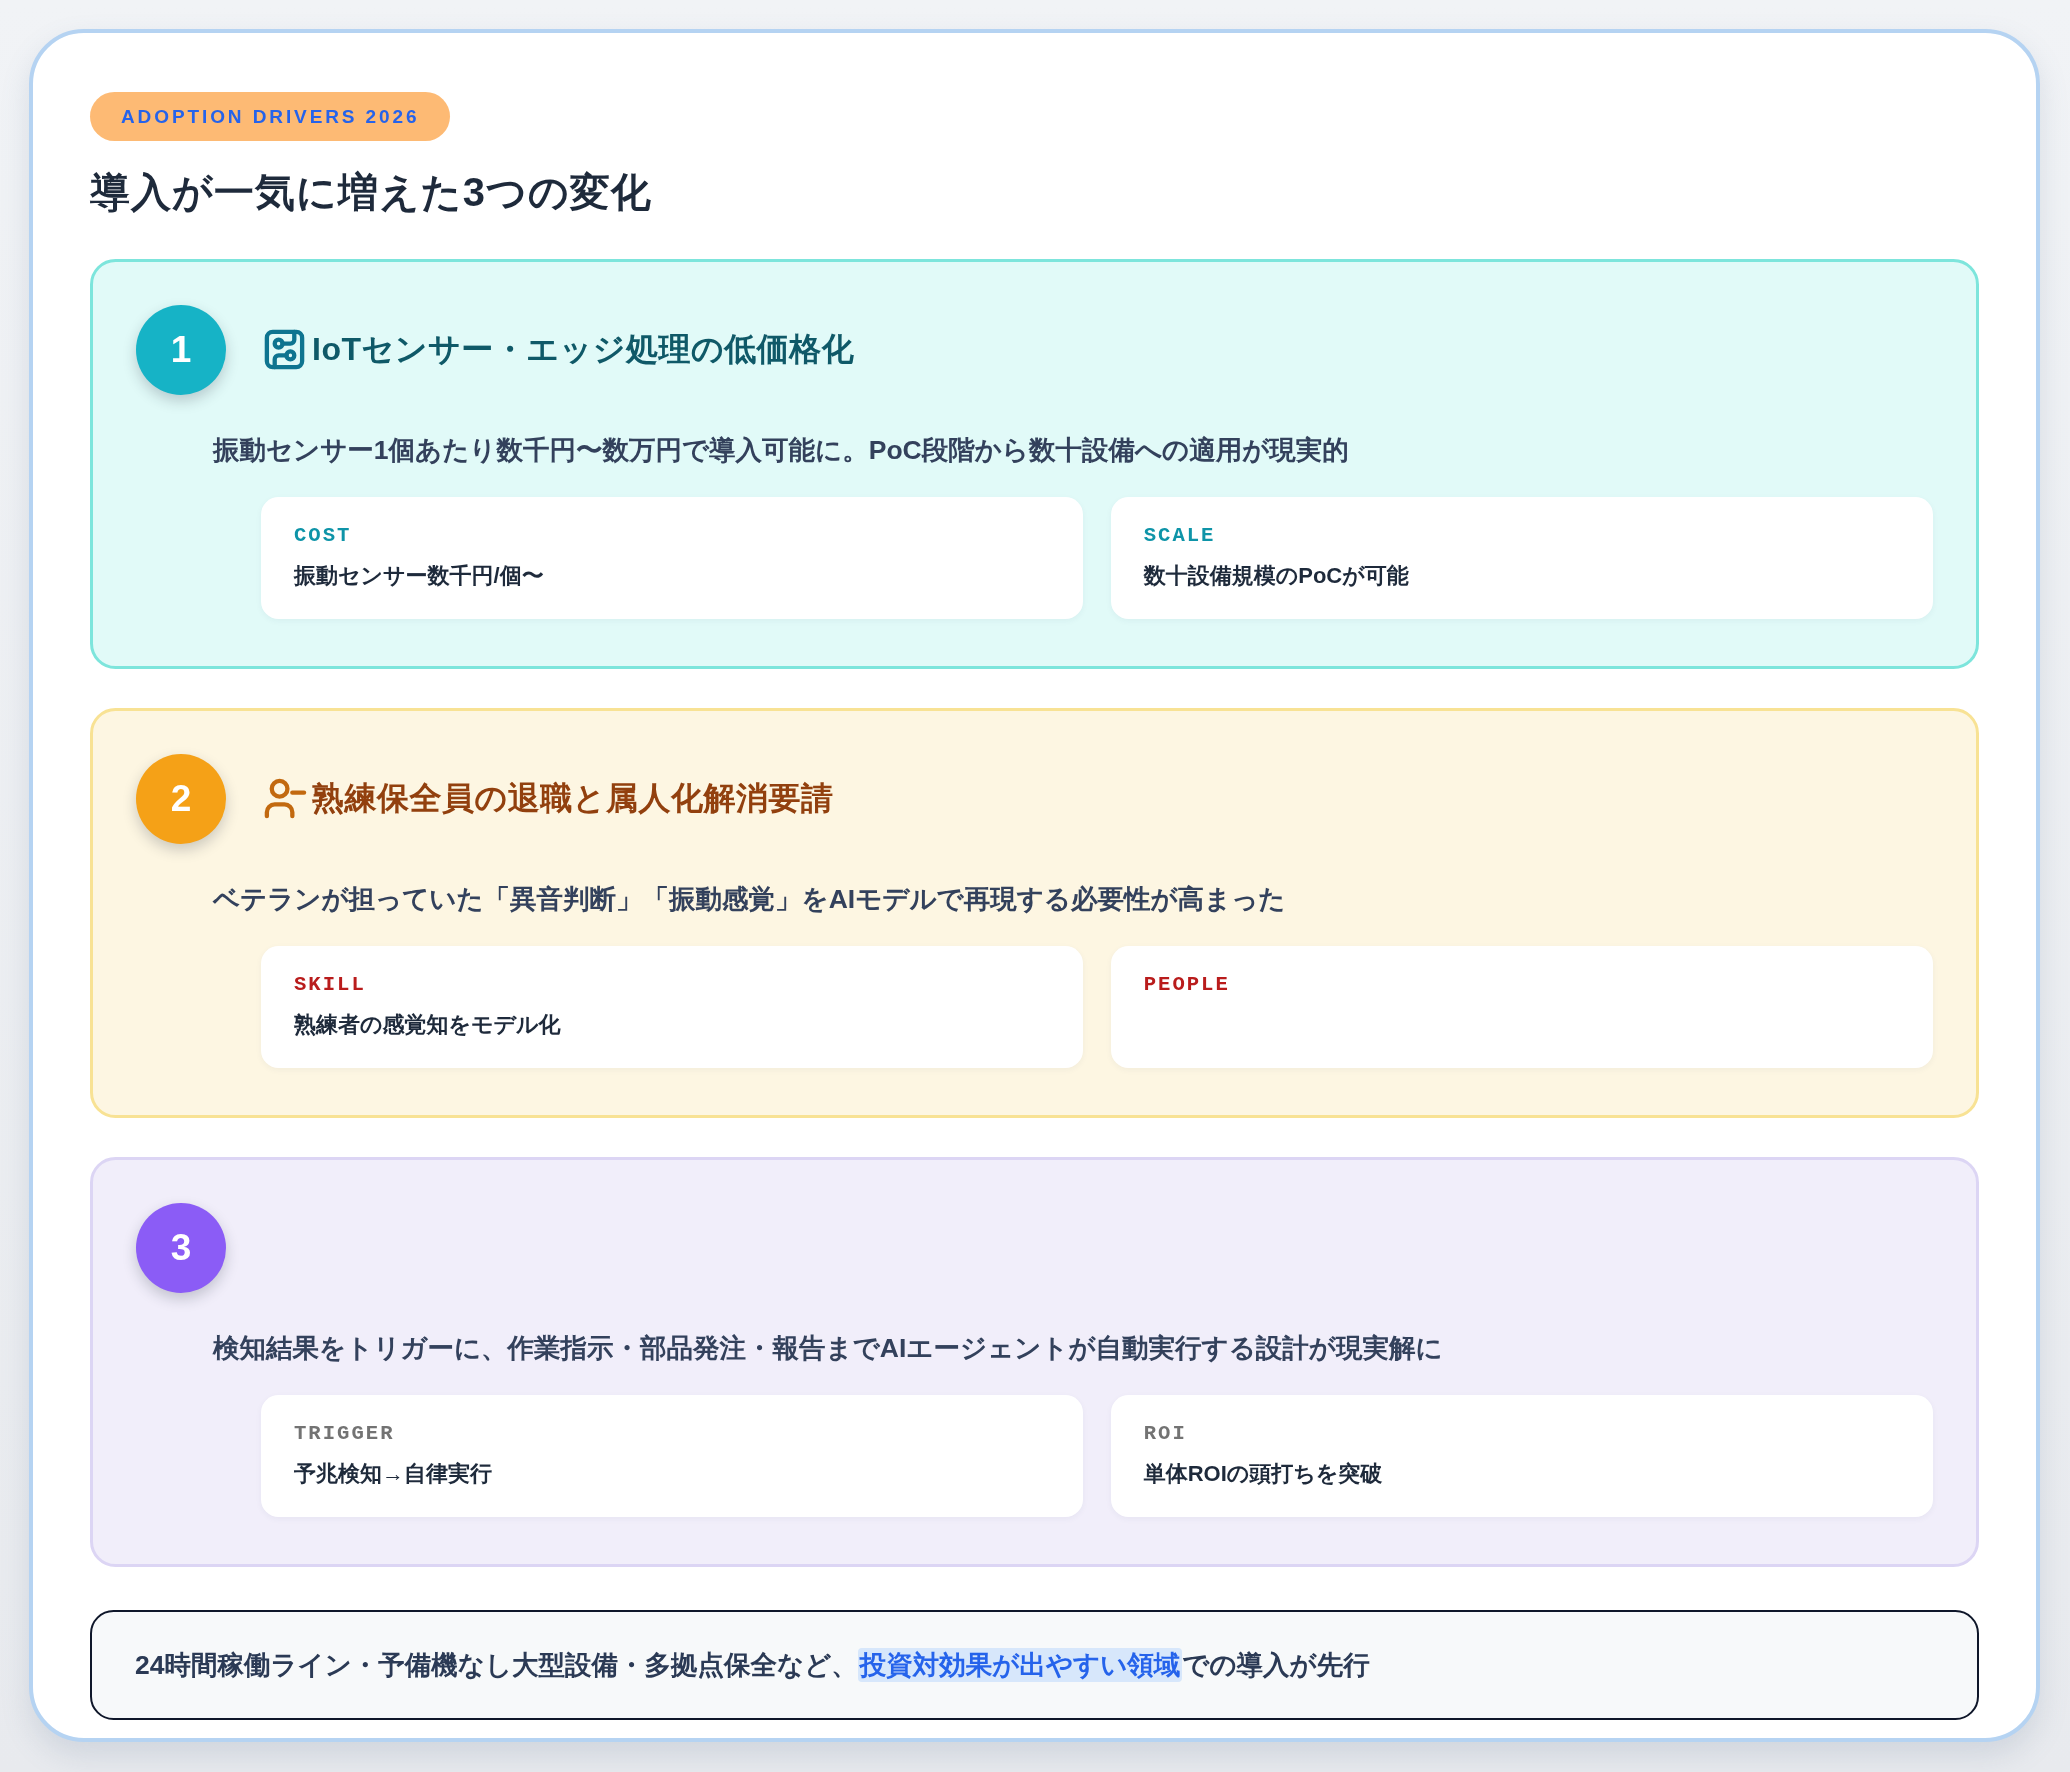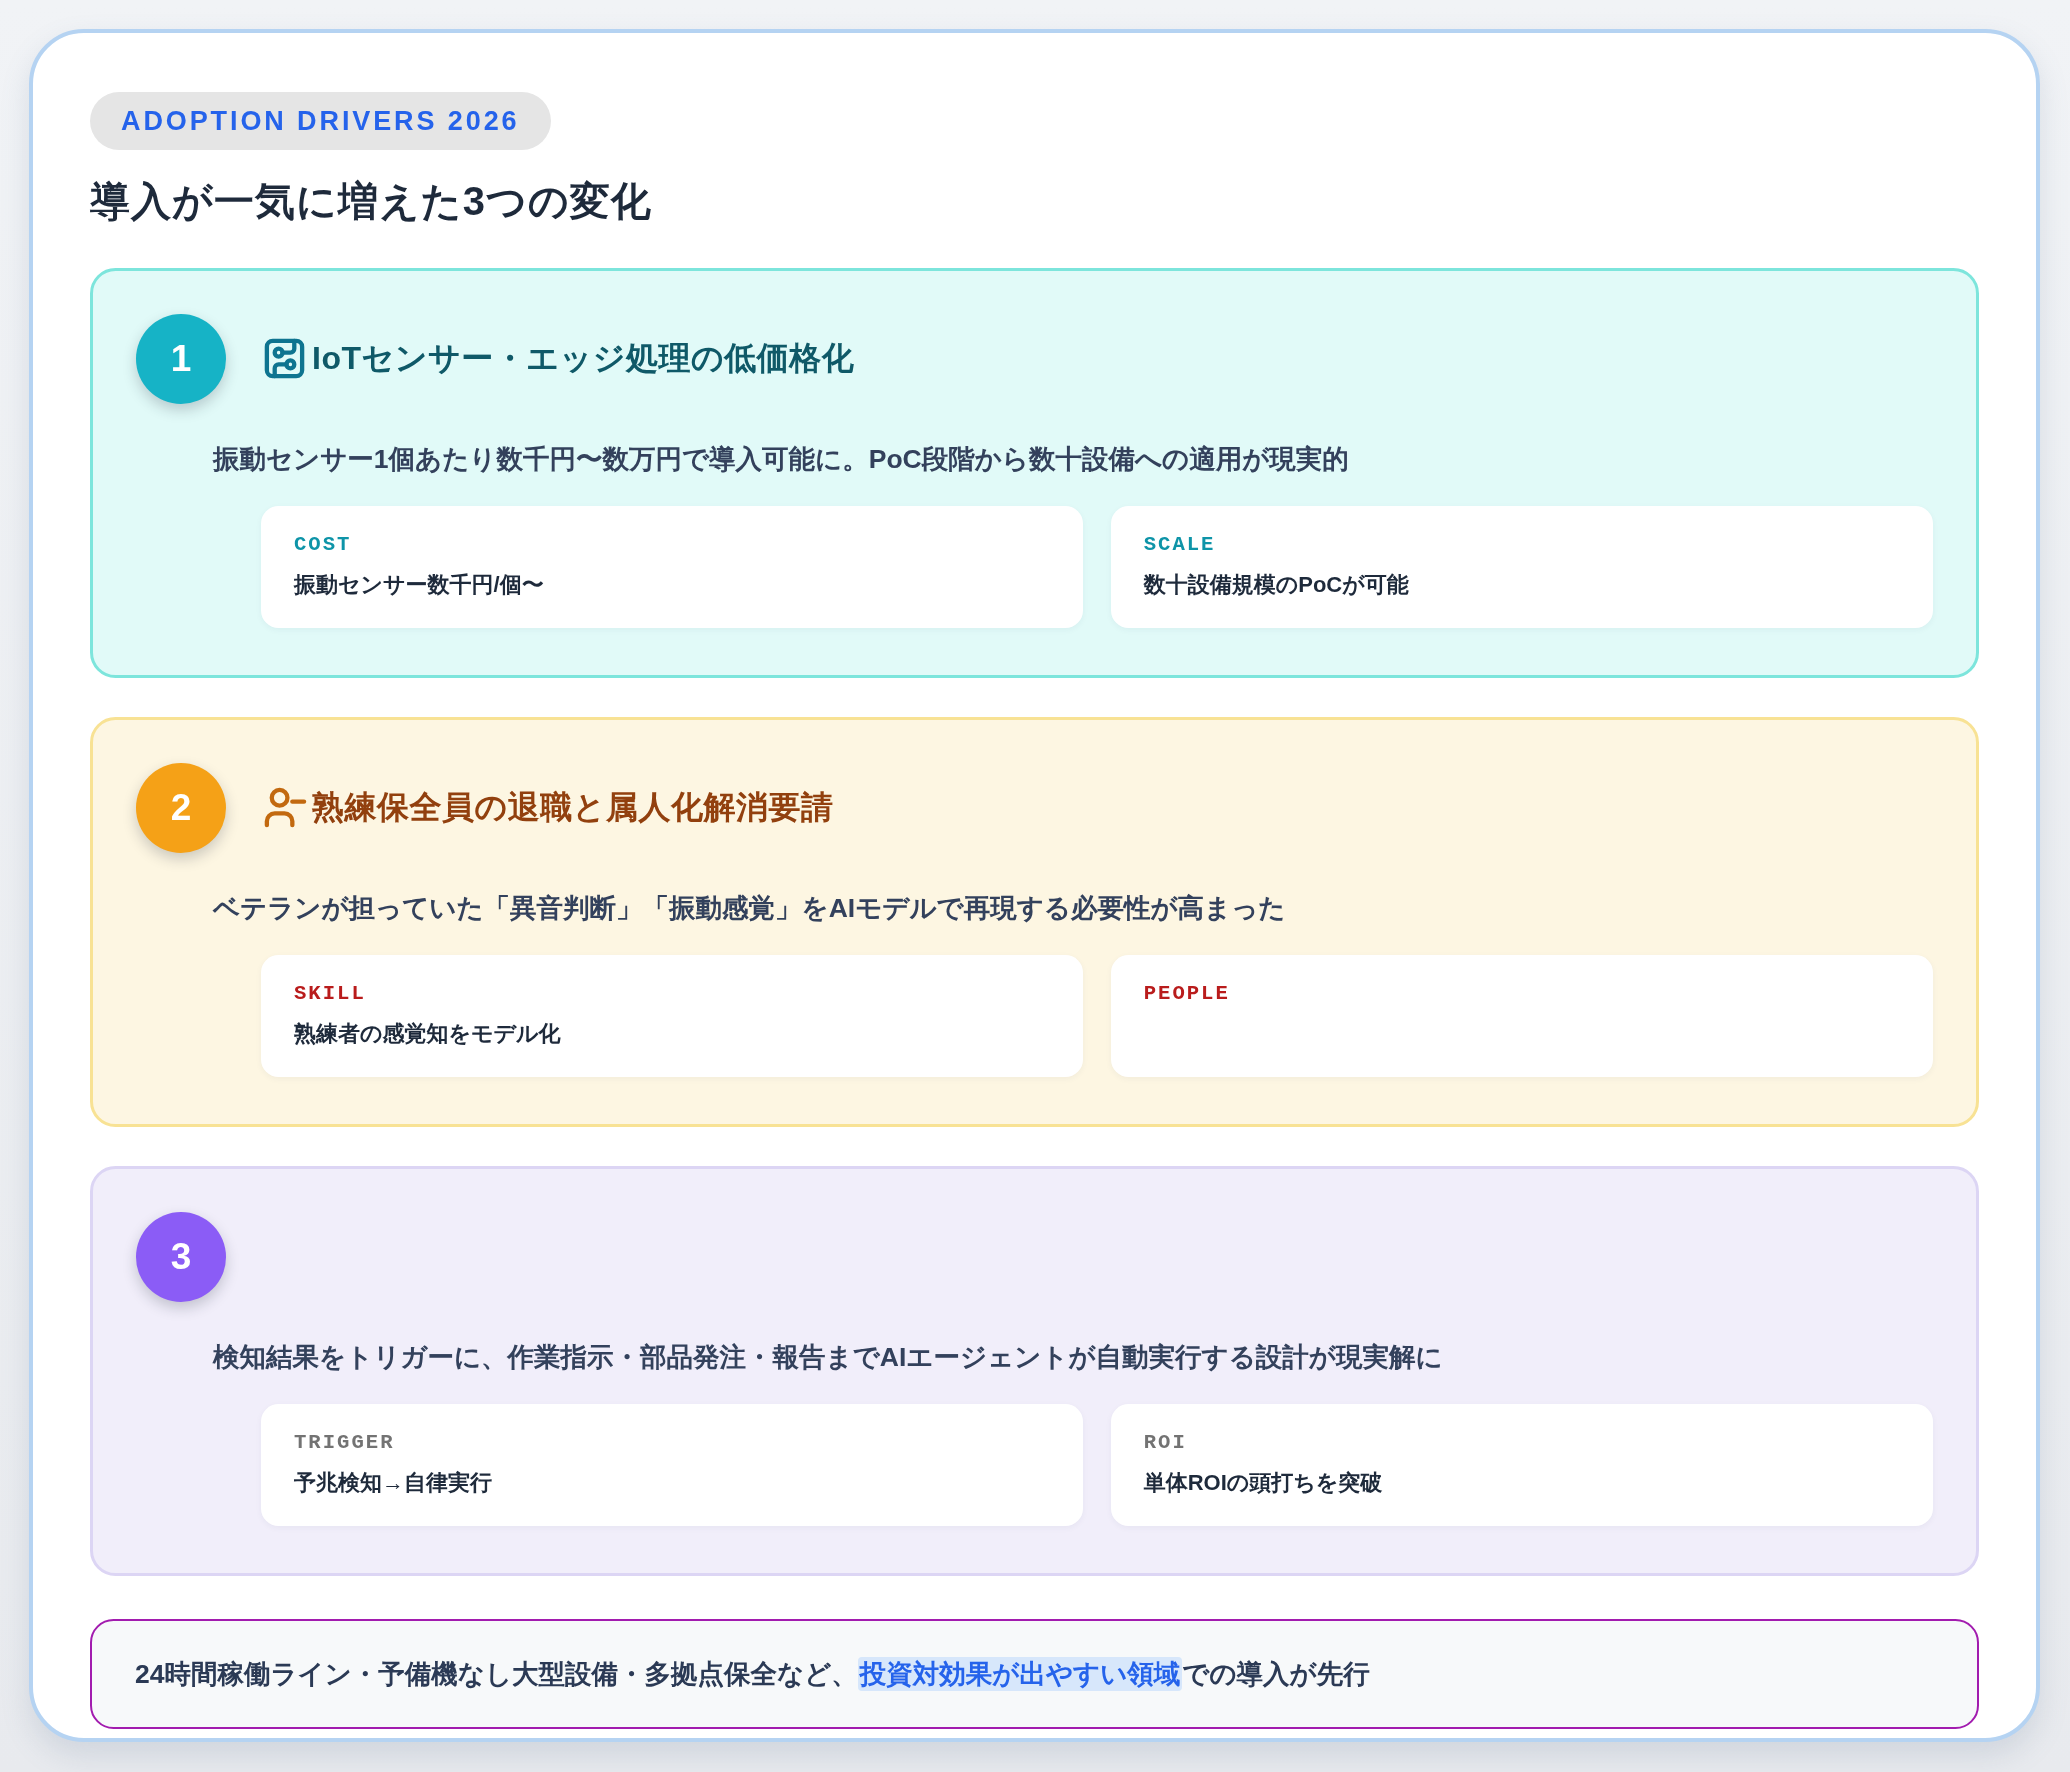--- a/index.html
+++ b/index.html
@@ -13,22 +13,22 @@
     width: 2011px; height: 1713px;
     background: #ffffff;
     border: 4.9px solid #b5d3f2;
     border-radius: 55px;
     box-shadow: 0 13.7px 29px rgba(100,120,150,0.18);
     padding: 59px 57px 39px 57px;
     overflow: hidden;
   }
   .badge-pill {
     display: inline-block;
-    background: #e5e5e5; color: #2563eb;
-    font-size: 27px; font-weight: 700; letter-spacing: 2.9px;
+    background: #fdba74; color: #2563eb;
+    font-size: 19px; font-weight: 700; letter-spacing: 2.9px;
     padding: 13.7px 31px; border-radius: 29px;
   }
   .page-title {
     margin-top: 23.5px;
     font-size: 40px; font-weight: 800; color: #1e2a3b;
     letter-spacing: 1px;
   }
   .section-card {
     border-radius: 25.5px;
     padding: 43px 43px 47px 43px;
@@ -82,21 +82,21 @@
   .teal   .stat-label { color: #0e94a8; }
   .amber  .stat-label { color: #b91c1c; }
   .violet .stat-label { color: #737373; }
   .stat-value {
     margin-top: 13.7px;
     font-size: 22px; font-weight: 800; color: #1e2a3b;
   }
   .footer-note {
     margin-top: 43px;
     background: #f7f9fa;
-    border: 2px solid #a21caf;
+    border: 2px solid #0f172a;
     border-radius: 23.5px;
     padding: 35px 43px;
     font-size: 26.5px; font-weight: 700; color: #2b3a55;
   }
   .footer-highlight {
     color: #2563eb;
     background: #d7e7fb;
     padding: 2px 2px;
     border-radius: 3.9px;
   }

